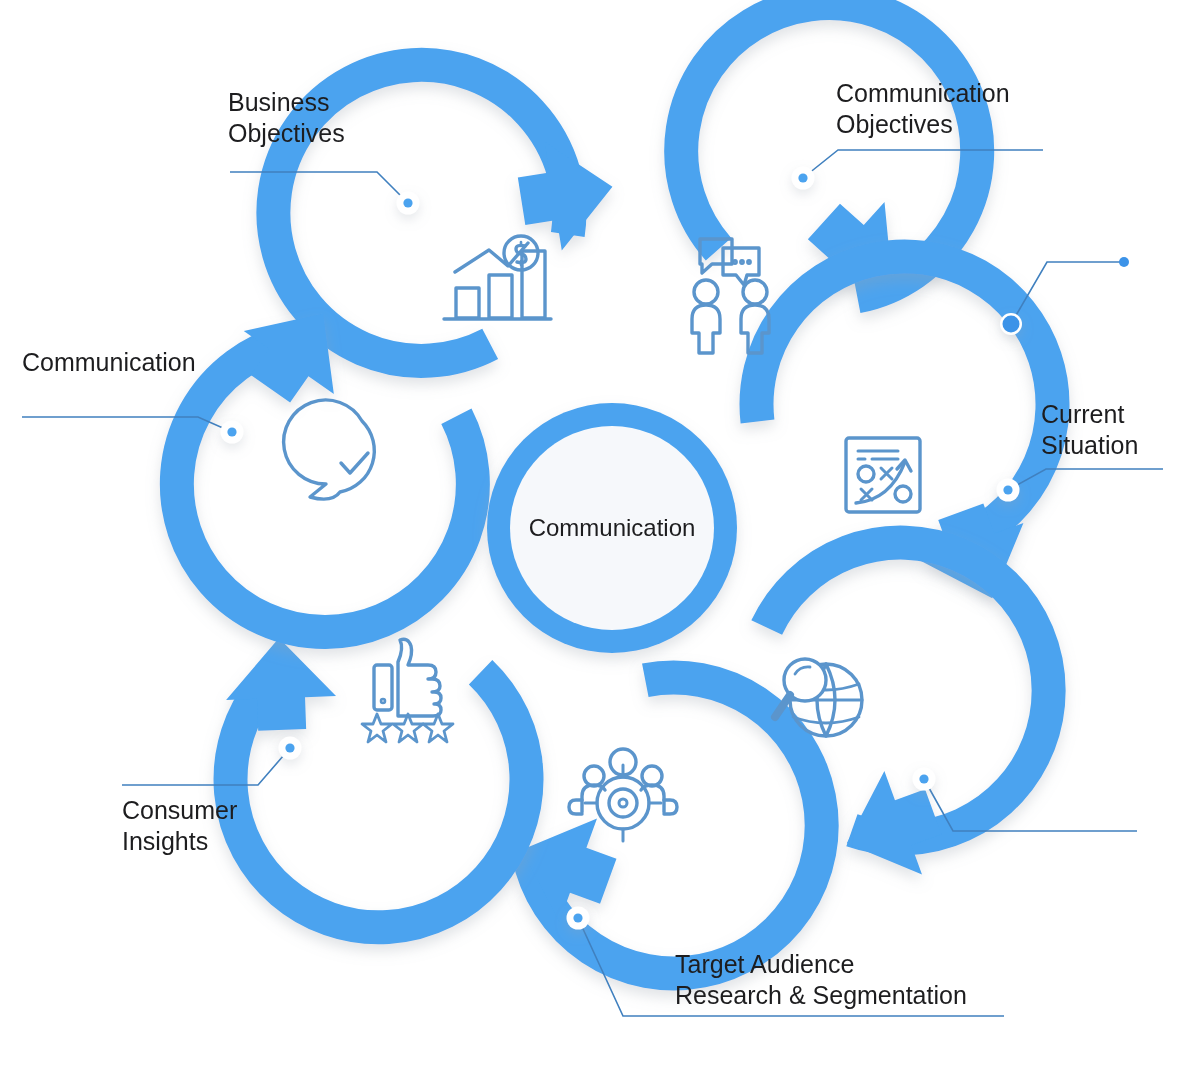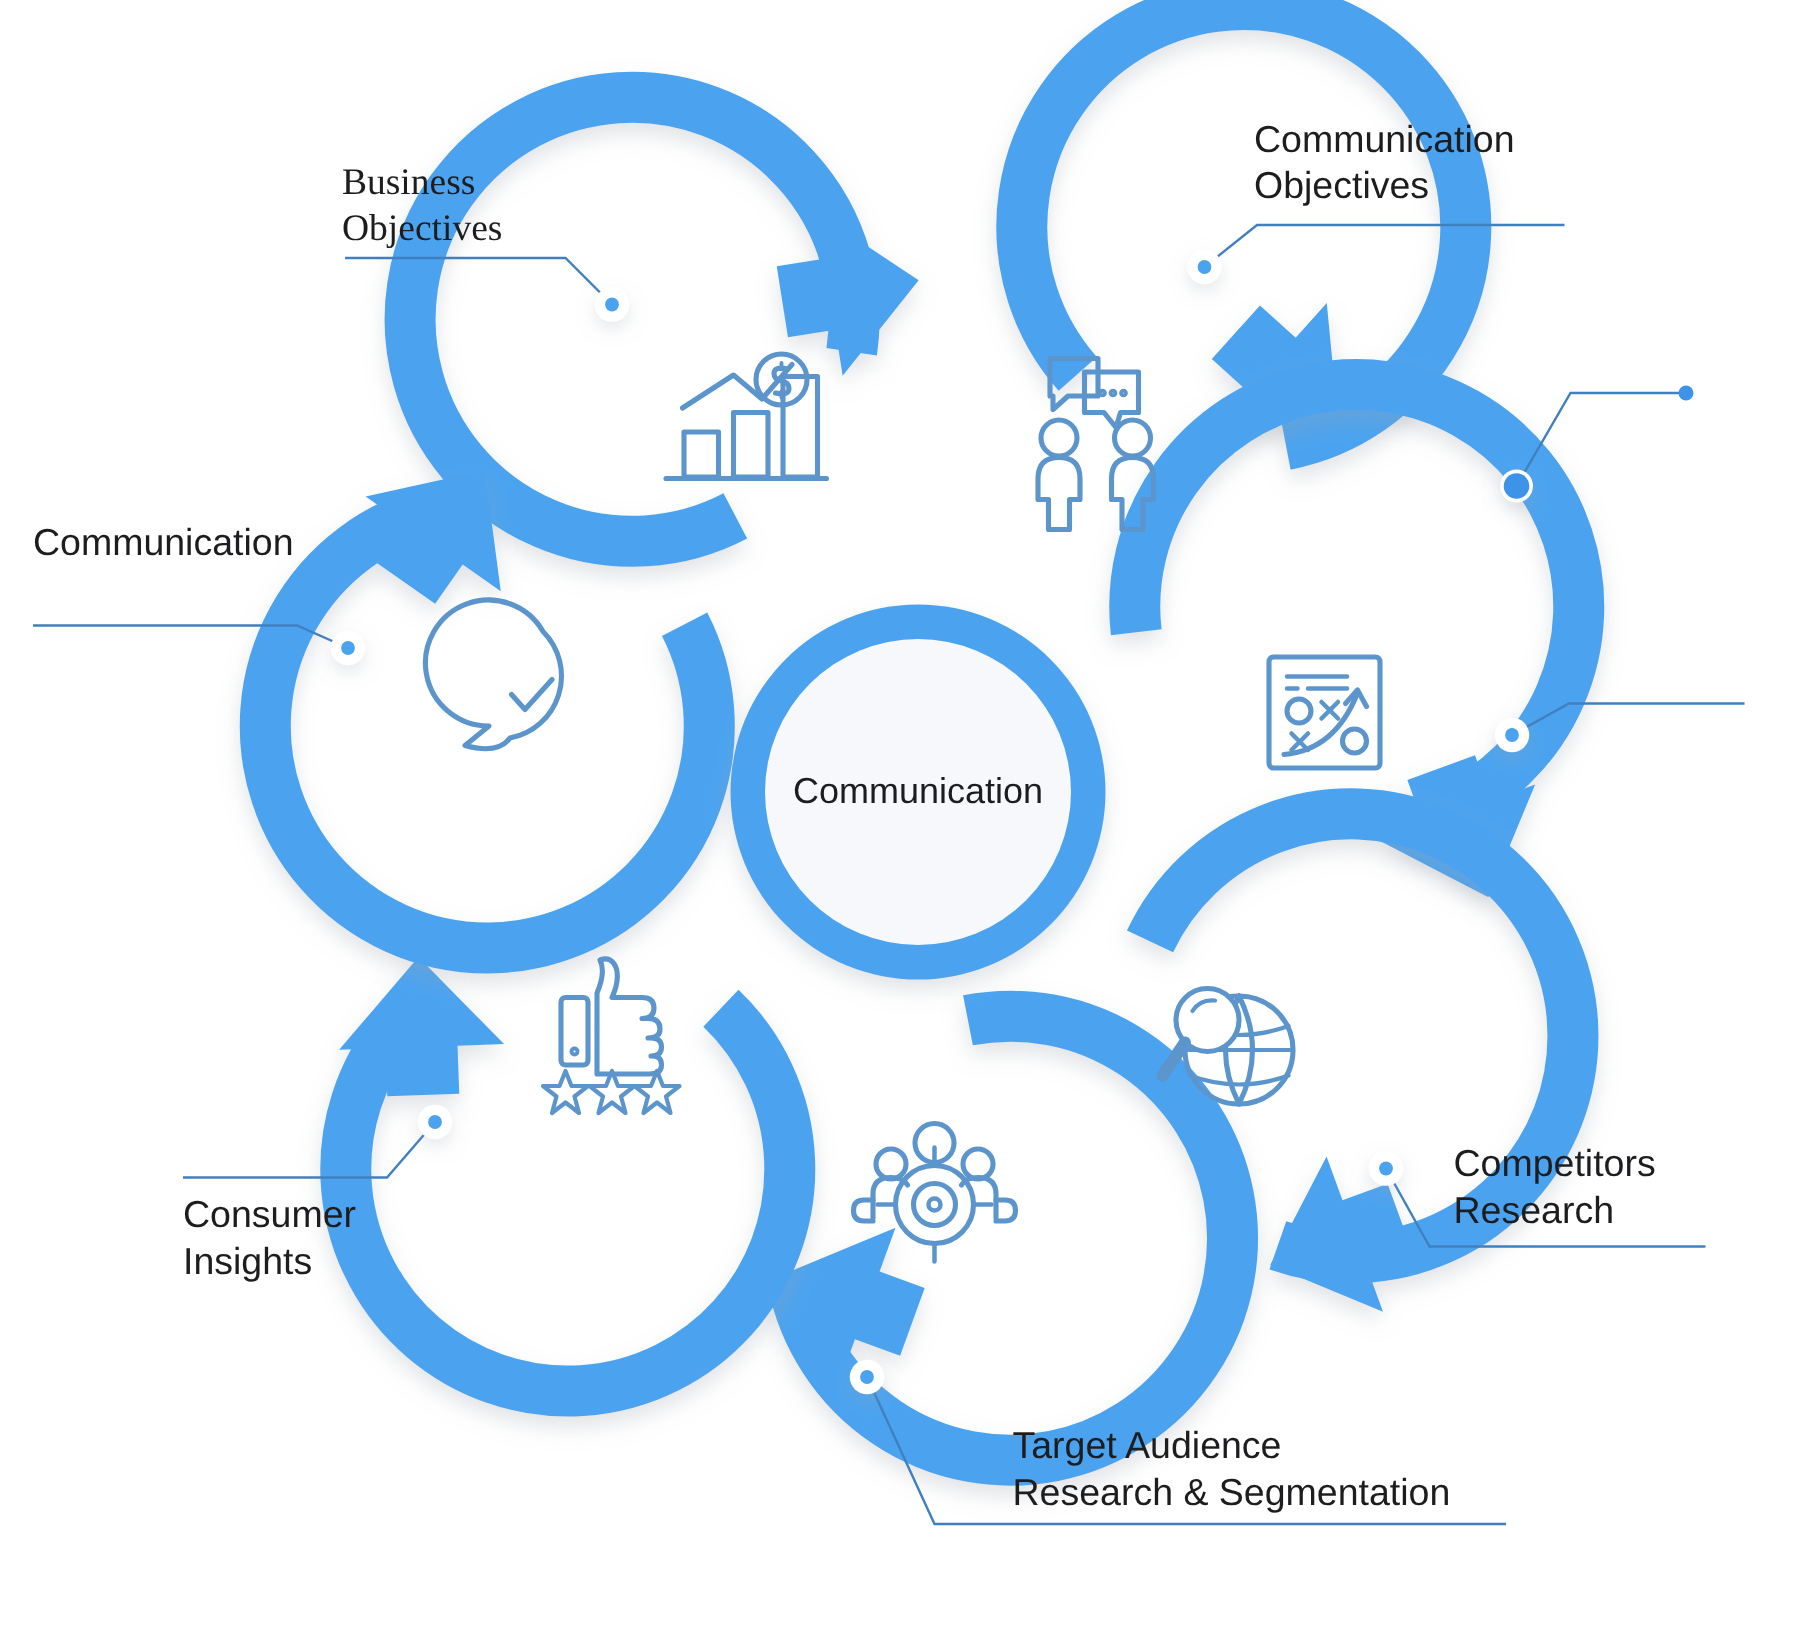--- a/index.html
+++ b/index.html
@@ -192,35 +192,35 @@
         <path d="M 362 421 a 42 42 0 1 0 -36 63 l -16 13 q 22 6 30 -5 a 42 42 0 0 0 22 -71 z"></path>
         <path d="M 341 463 l 9 10 l 18 -20"></path>
       </g>
     </g>
   </svg>
 
   <div class="hub-txt" style="left:492px;top:513px;">
     <div>Communication</div>
   </div>
 
-  <div class="lbl" style="left:228px;top:106px;font-family:Liberation Serif, serif;">
+  <div class="lbl" style="left:228px;top:87px;">
     <div>Business</div>
     <div>Objectives</div>
   </div>
 
   <div class="lbl" style="left:836px;top:78px;">
     <div>Communication</div>
     <div>Objectives</div>
   </div>
 
-
-  <div class="lbl" style="left:969px;top:761px;">
-    <div>Competitors</div>
-    <div>Research</div>
-  </div>
+  <div class="lbl" style="left:1041px;top:399px;">
+    <div>Current</div>
+    <div>Situation</div>
+  </div>
+
 
   <div class="lbl" style="left:675px;top:949px;">
     <div>Target Audience</div>
     <div>Research &amp; Segmentation</div>
   </div>
 
   <div class="lbl" style="left:122px;top:795px;">
     <div>Consumer</div>
     <div>Insights</div>
   </div>

